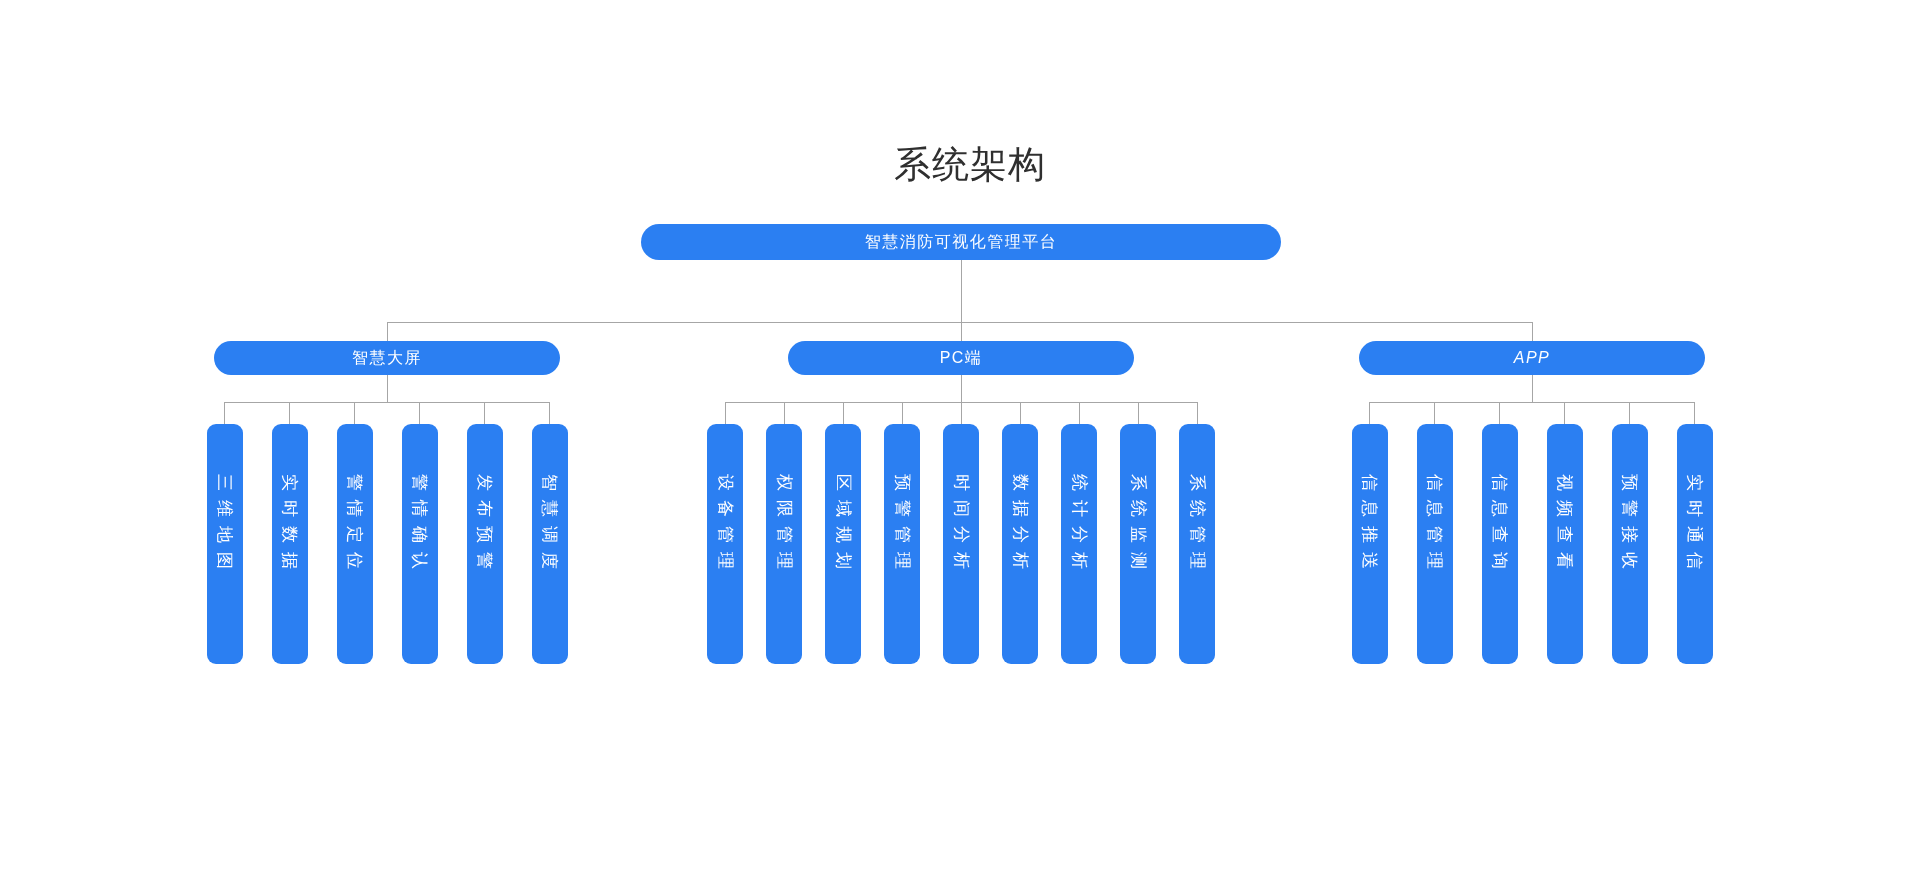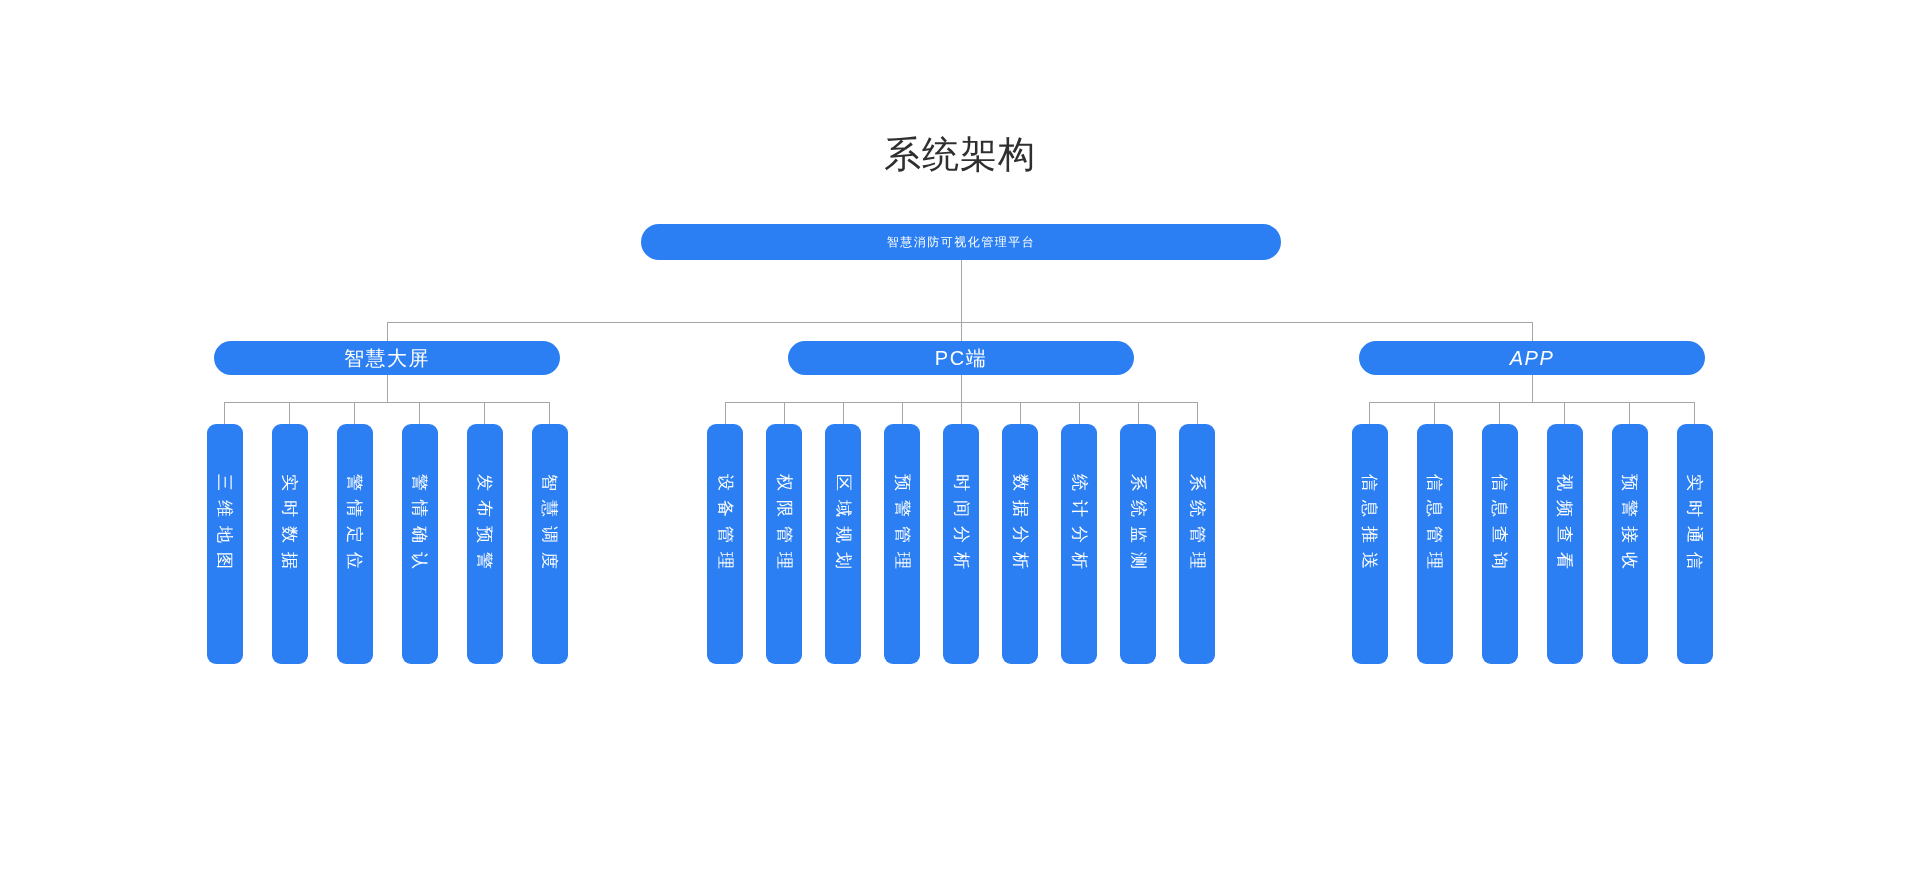--- a/index.html
+++ b/index.html
@@ -14,33 +14,33 @@
     width:1920px;height:894px;
     background:var(--bg);
     font-family:"Liberation Sans",sans-serif;
     position:relative;overflow:hidden;
   }
   #diagram-title{
     position:absolute;top:130px;left:50%;
     transform:translateX(-50%);
     font-size:37px;font-weight:500;
     color:var(--title-text);
-    letter-spacing:1px;margin:0;white-space:nowrap;
+    letter-spacing:1px;margin:10px;white-space:nowrap;
   }
   #connectors{position:absolute;left:0;top:0;}
   .node{
     position:absolute;
     background:var(--blue);
     color:var(--node-text);
     display:flex;align-items:center;justify-content:center;
     box-sizing:border-box;
     white-space:nowrap;
   }
-  .root{border-radius:18px;font-size:12px;letter-spacing:1.5px;}
-  .branch{border-radius:17px;font-size:20px;letter-spacing:1.5px;}
+  .root{border-radius:18px;font-size:16px;letter-spacing:1.5px;}
+  .branch{border-radius:17px;font-size:16px;letter-spacing:1.5px;}
   .leaf{
     border-radius:9px;
     align-items:flex-start;justify-content:center;
     padding-top:50px;
     font-size:17px;
   }
   .leaf span{
     writing-mode:vertical-rl;
     -webkit-text-orientation:sideways;
     text-orientation:sideways;

